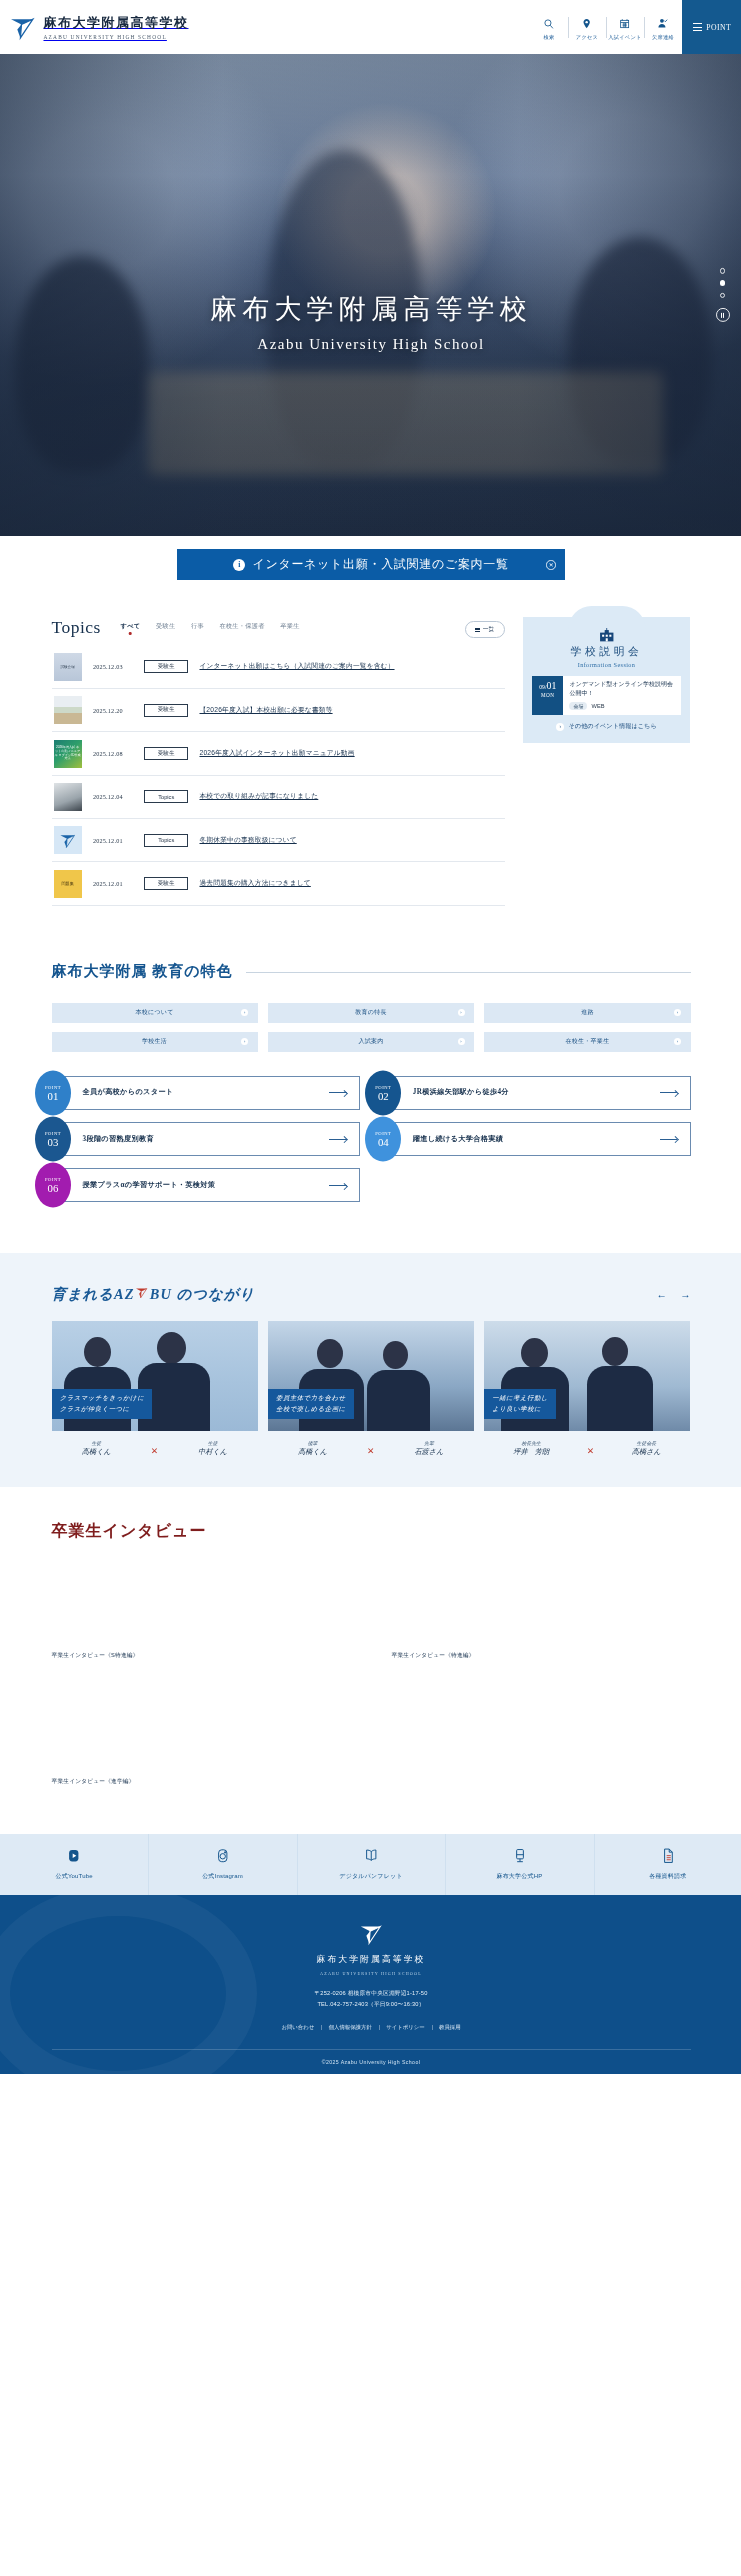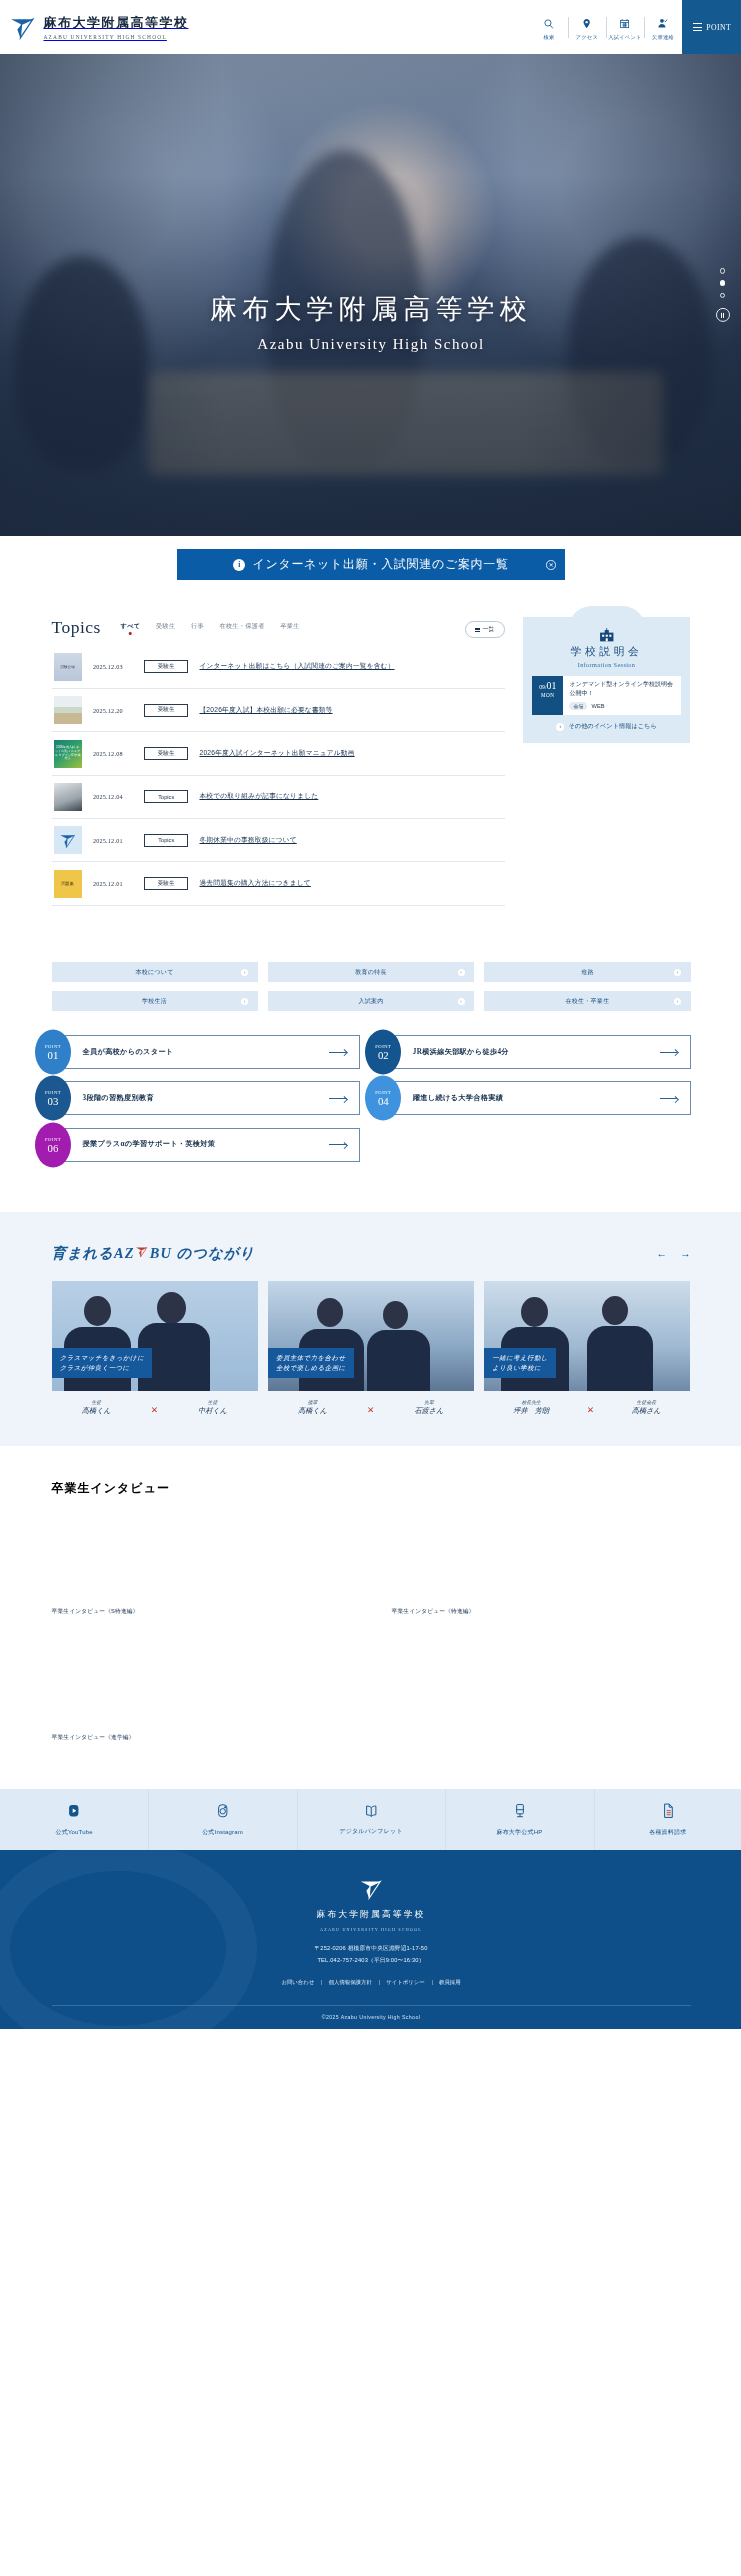--- a/index.html
+++ b/index.html
@@ -208,21 +208,21 @@
             padding:4.6px 8.2px; font-size:6.4px; line-height:1.65; letter-spacing:0.5px; }
   .az-names { display:flex; align-items:flex-end; justify-content:space-around; padding:6.7px 10.3px 0; }
   .az-name { text-align:center; }
   .az-name .role { font-size:4.9px; color:#3c5874; }
   .az-name .nm { font-size:7.2px; color:#16304d; margin-top:2.6px;
                  font-family:"Liberation Serif","DejaVu Serif",serif; }
   .az-x { color:#c0392b; font-size:8.8px; font-weight:700; padding-bottom:1px; }
 
   
   .alumni { padding:34px 0 20.6px; }
-  .alumni-title { font-size:12px; color:#000000; letter-spacing:1px;
+  .alumni-title { font-size:16px; color:#7f1d1d; letter-spacing:1px;
                   font-family:"Liberation Serif","DejaVu Serif",serif; }
   .alumni-grid { display:grid; grid-template-columns:1fr 1fr; gap:36px 41px; margin-top:28px; }
   .alumni-item { cursor:pointer; }
   .alumni-thumb { width:100%; height:77px; background:transparent; }
   .alumni-cap { font-size:5.7px; color:#16304d; margin-top:5.2px; letter-spacing:0.2px; }
 
   
   .links { background:#deeaf5; display:flex; margin-top:27px; }
   .link-cell { flex:1; height:61px; display:flex; flex-direction:column; align-items:center;
                justify-content:center; gap:7.2px; cursor:pointer; position:relative; }
@@ -476,20 +476,24 @@
           <span class="arr">›</span>
           <span>その他のイベント情報はこちら</span>
         </div>
       </div>
     </aside>
   </div>
 </section>
 
 <section class="features">
   <div class="inner">
+    <div class="sec-head">
+      <h2 class="sec-title">麻布大学附属 教育の特色</h2>
+      <span class="sec-rule"></span>
+    </div>
 
     <div class="feat-grid">
       <div class="feat-btn">
         <span>本校について</span>
         <span class="c">›</span>
         </div>
       <div class="feat-btn">
         <span>教育の特長</span>
         <span class="c">›</span>
         </div>

